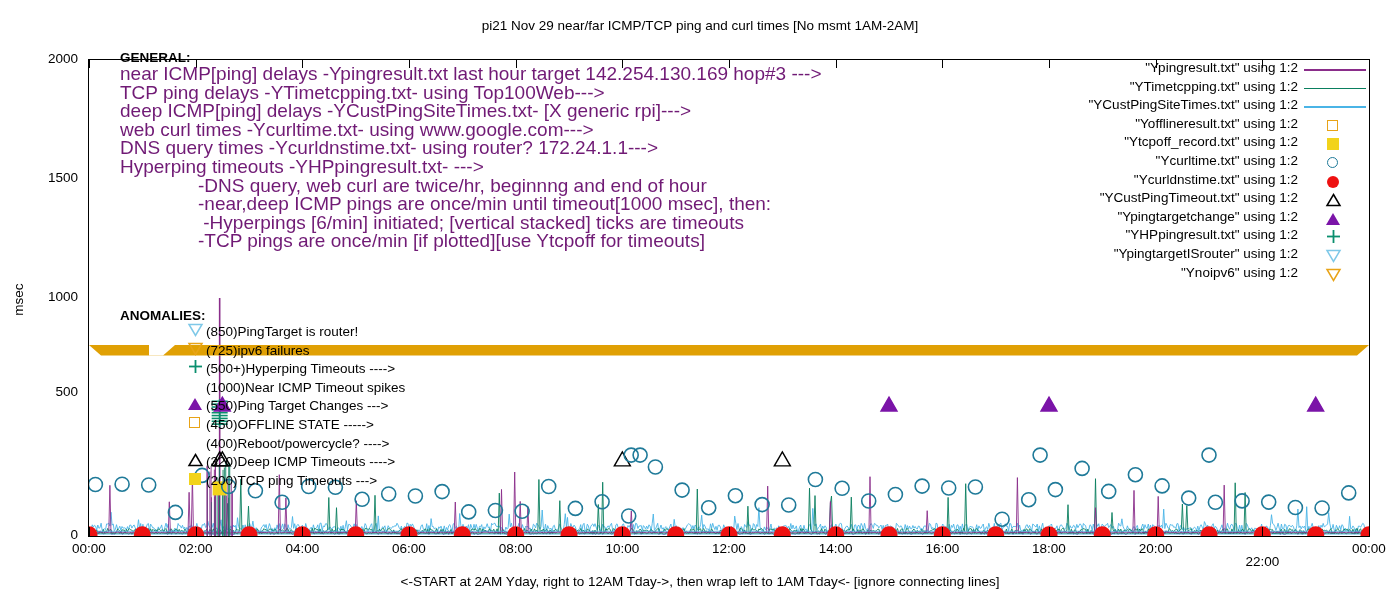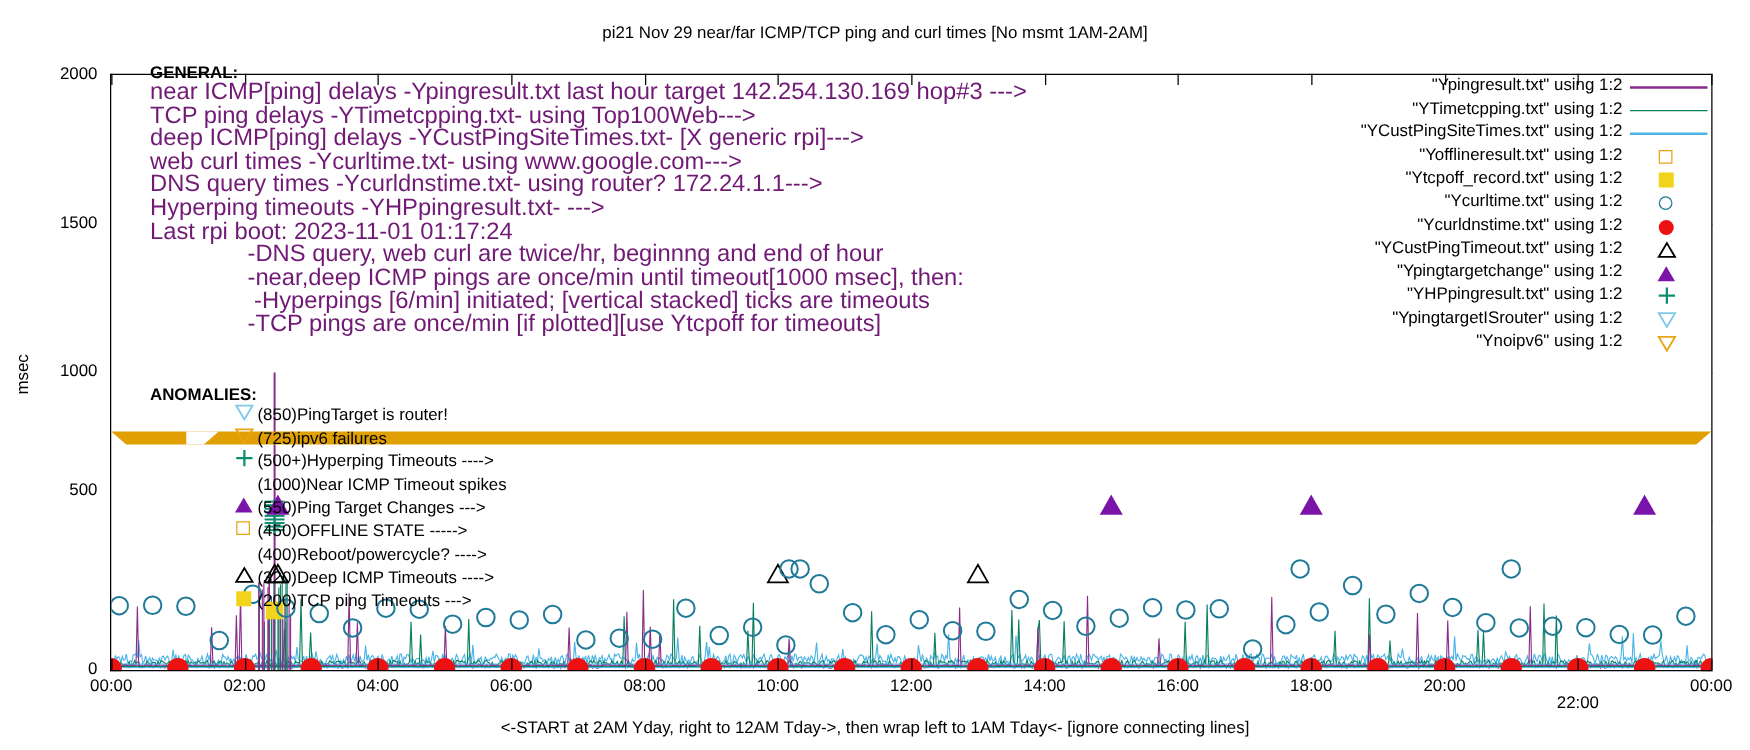--- a/index.html
+++ b/index.html
@@ -236,21 +236,20 @@
 
   <div class="abs" id="general-block" style="left:120px;top:50px;width:640px;">
     <div class="gen-head">GENERAL:</div>
     <div id="general-lines">
         <div class="gen-line">near ICMP[ping] delays -Ypingresult.txt last hour target 142.254.130.169 hop#3 ---&gt;</div>
         <div class="gen-line">TCP ping delays -YTimetcpping.txt- using Top100Web---&gt;</div>
         <div class="gen-line">deep ICMP[ping] delays -YCustPingSiteTimes.txt- [X generic rpi]---&gt;</div>
         <div class="gen-line">web curl times -Ycurltime.txt- using www.google.com---&gt;</div>
         <div class="gen-line">DNS query times -Ycurldnstime.txt- using router? 172.24.1.1---&gt;</div>
         <div class="gen-line">Hyperping timeouts -YHPpingresult.txt- ---&gt;</div>
-        <div class="gen-line">Last rpi boot: 2023-11-01 01:17:24</div>
       </div>
     <div id="general-indented" style="padding-left:78px;">
         <div class="gen-line">-DNS query, web curl are twice/hr, beginnng and end of hour</div>
         <div class="gen-line">-near,deep ICMP pings are once/min until timeout[1000 msec], then:</div>
         <div class="gen-line"> -Hyperpings [6/min] initiated; [vertical stacked] ticks are timeouts</div>
         <div class="gen-line">-TCP pings are once/min [if plotted][use Ytcpoff for timeouts]</div>
       </div>
   </div>
 
   <div class="abs" id="anomalies-block" style="left:120px;top:308px;width:420px;">

